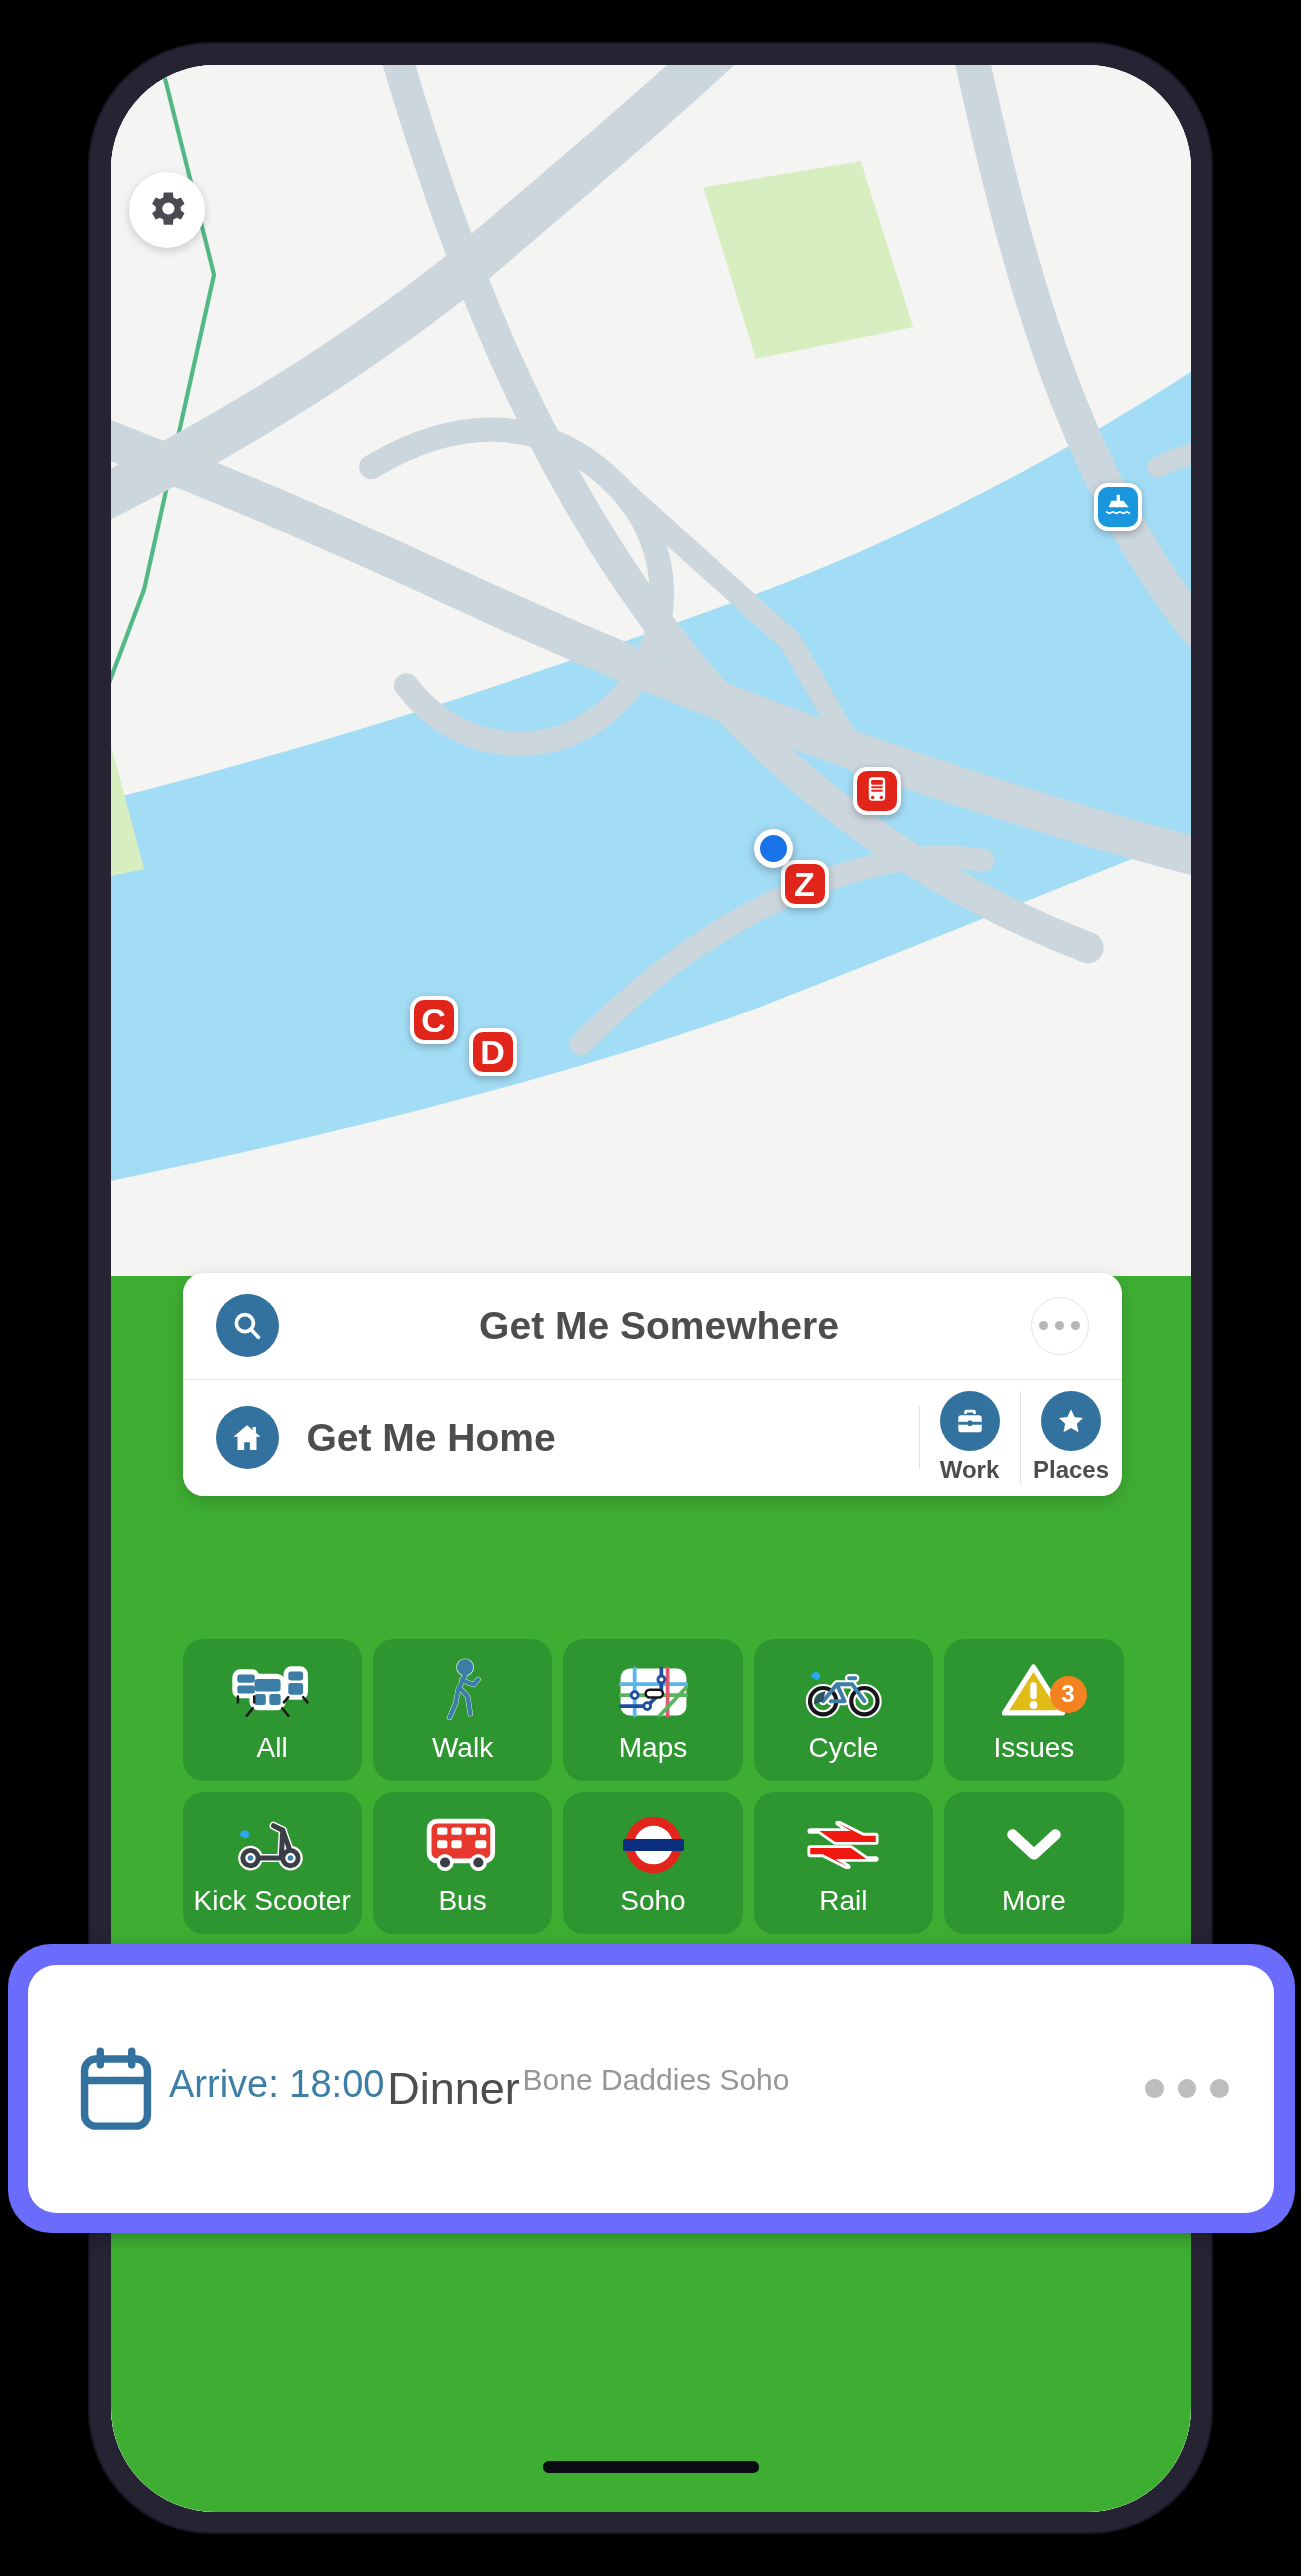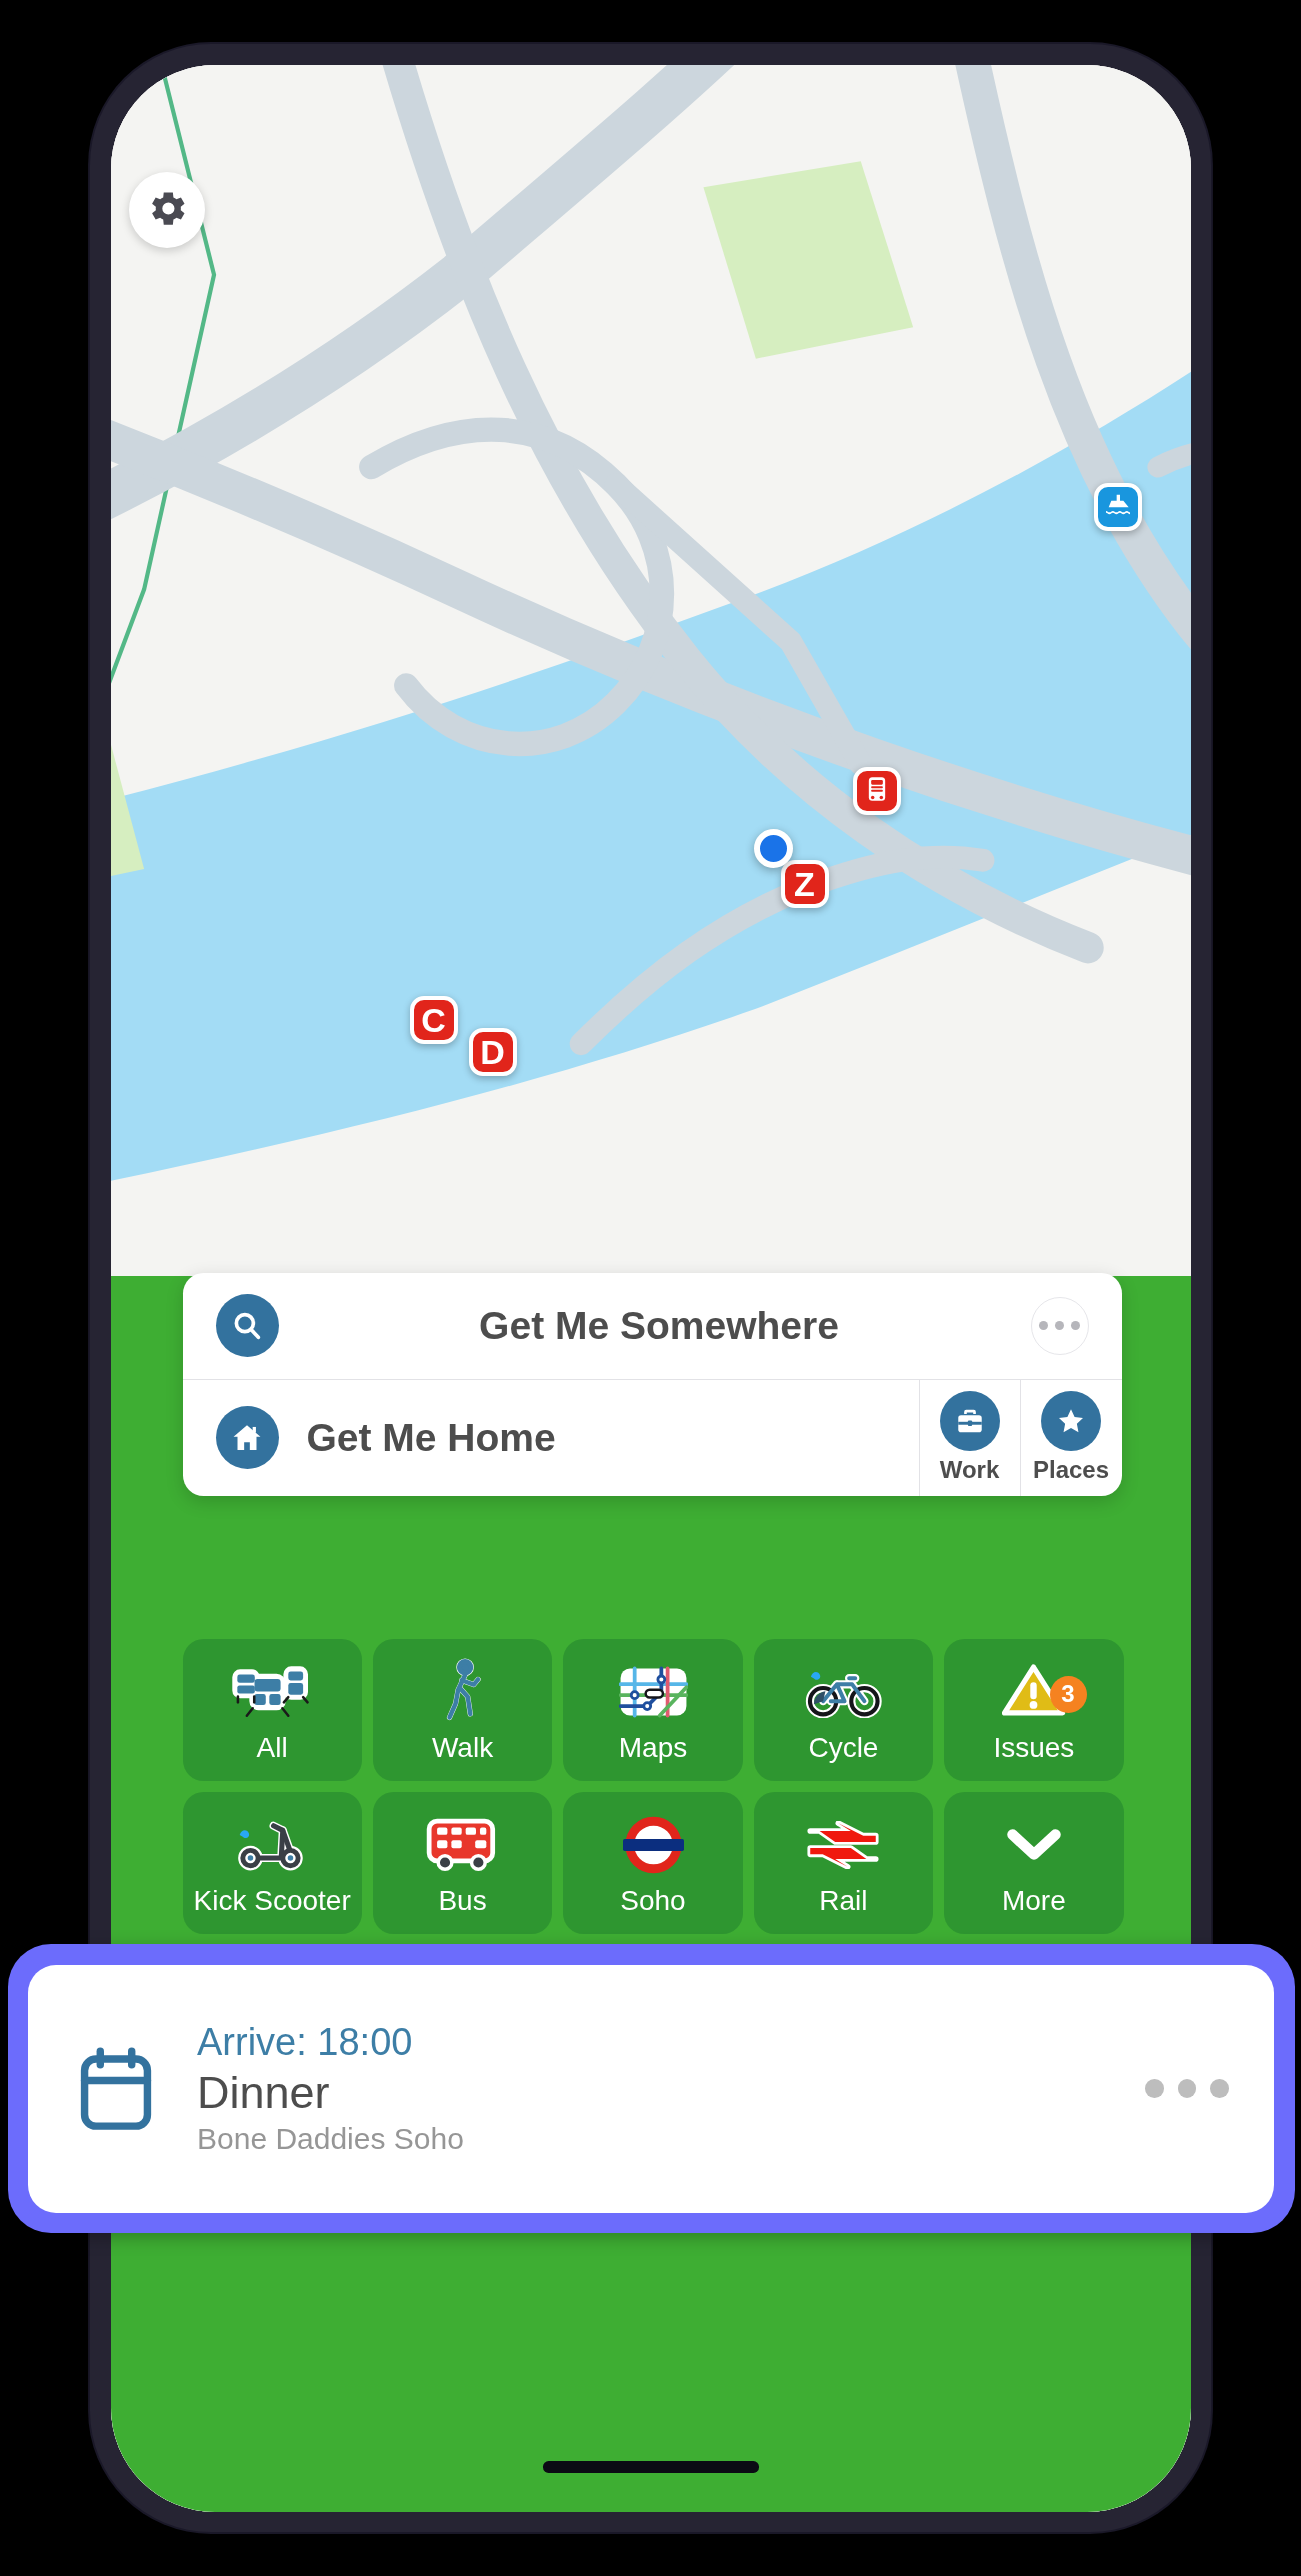--- a/index.html
+++ b/index.html
@@ -117,21 +117,21 @@
     position:absolute; left:14px; right:0; text-align:center;
     font-size:39px; font-weight:700; color:#4d4d4d; pointer-events:none;
   }
   .dots-btn{
     margin-left:auto; width:58px; height:58px; border-radius:50%;
     border:1.4px solid #e6e6ea; background:#fff;
     display:flex; align-items:center; justify-content:center; gap:6.5px;
     z-index:2;
   }
   .dots-btn i{ width:9.3px; height:9.3px; border-radius:50%; background:#b6b6bb; display:block; }
-  .sc-row2{ display:flex; height:116px; }
+  .sc-row2{ display:flex; height:116px;align-items:center; }
   .home-cell{
     flex:1; display:flex; align-items:center; gap:28px; padding:0 33px;
     border-right:1.4px solid #e2e2e6;
   }
   .home-label{ font-size:39px; font-weight:700; color:#4d4d4d; }
   .shortcut{
     width:101px; display:flex; flex-direction:column; align-items:center;
     justify-content:center; gap:4.7px; border-right:1.4px solid #e2e2e6;
   }
   .shortcut:last-child{ border-right:none; }
@@ -162,21 +162,21 @@
     position:absolute; left:7.5px; top:1944px; width:1287px; height:289px;
     background:#6c6cfc; border-radius:43px; z-index:60;
     box-shadow:0 4.7px 17px rgba(0,0,0,.25);
   }
   .cal-card{
     position:absolute; left:20.5px; top:20.5px; right:20.5px; bottom:20.5px;
     background:#fff; border-radius:28px;
     display:flex; align-items:center; padding:0 45px;
   }
   .cal-icon{ flex:none; width:86px; display:flex; justify-content:center; }
-  .cal-text{ margin-left:38px; display:flex; flex-direction:column; gap:2.8px; }
+  .cal-text{ margin-left:10px; display:flex; gap:2.8px; }
   .cal-arrive{ font-size:38px; font-weight:400; color:#3d7ea6; }
   .cal-title{ font-size:45px; font-weight:400; color:#4d4d4d; }
   .cal-sub{ font-size:30px; font-weight:400; color:#969696; }
   .cal-dots{ margin-left:auto; display:flex; gap:14px; }
   .cal-dots i{ width:18.6px; height:18.6px; border-radius:50%; background:#bdbdbd; display:block; }
 
   
   .home-ind{
     position:absolute; left:50%; transform:translateX(-50%);
     bottom:39px; width:216px; height:11.2px; border-radius:5.6px;

